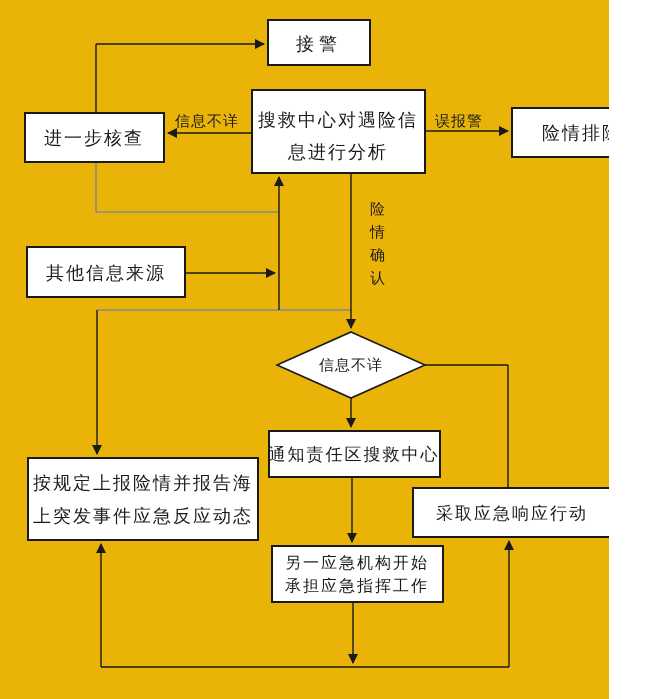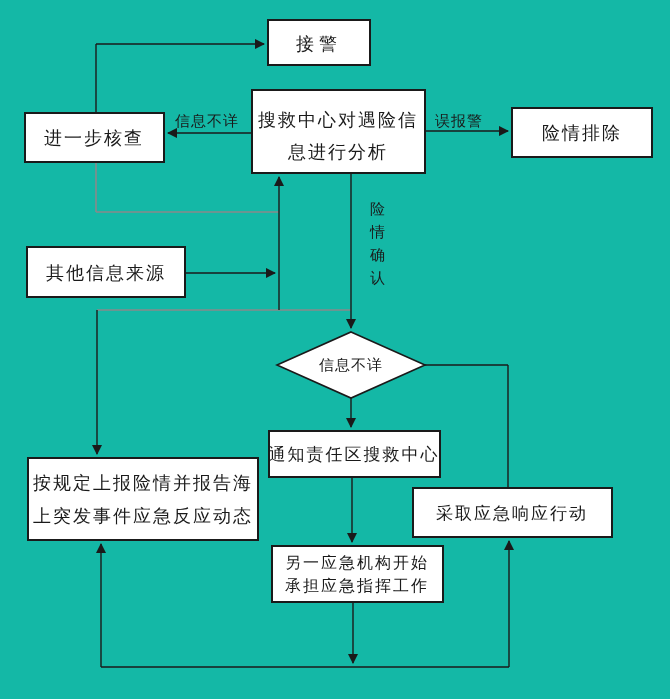--- a/index.html
+++ b/index.html
@@ -1,16 +1,16 @@
 <!DOCTYPE html>
 <html><head>
 <meta charset="utf-8">
 <style>
   html,body{margin:0;padding:0;background:#ffffff;}
-  .stage{position:relative;width:670px;height:699px;background:#14b8a6;overflow:hidden;text-decoration:underline;}
+  .stage{position:relative;width:609px;height:699px;background:#eab308;overflow:hidden;text-decoration:underline;}
   svg{display:block;}
   text{
     font-family:"DejaVu Sans",sans-serif;
     fill:#1a1a1a;
     letter-spacing:2px;
   }
   .t18{font-size:18px;}
   .t17{font-size:17px;}
   .t16{font-size:16px;}
   .t15{font-size:15px;letter-spacing:1px;}

